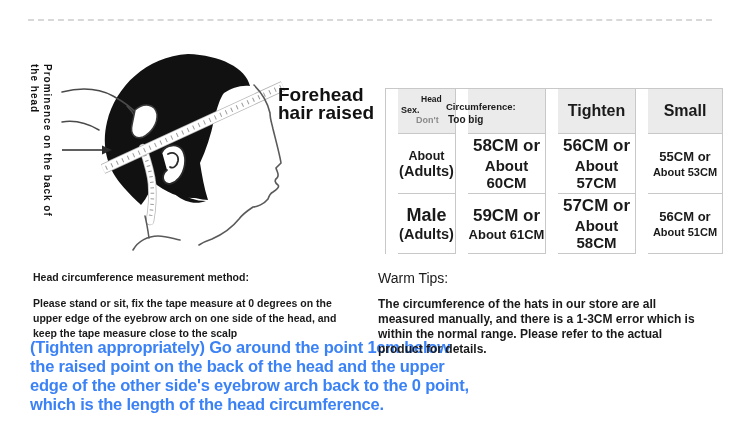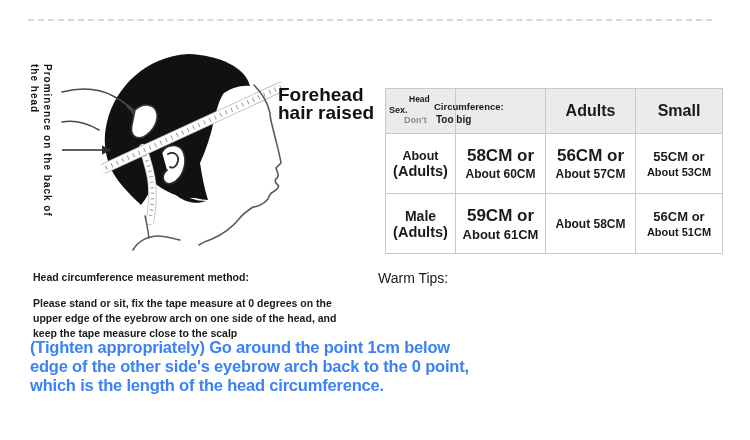--- a/index.html
+++ b/index.html
@@ -27,39 +27,39 @@
   #table-title{left:383px;top:67px;font-weight:bold;font-size:10.5px;}
   #size-table{
     left:385px;top:88px;width:337px;
     display:grid;grid-template-columns:70px 90px 90px 87px;grid-template-rows:45px 60px 60px;
     border-top:1px solid #c8c8c8;border-left:1px solid #c8c8c8;
     background:#fff;
   }
   #size-table .cell{
     border-right:1px solid #c8c8c8;border-bottom:1px solid #c8c8c8;
     display:flex;flex-direction:column;align-items:center;justify-content:center;
-    text-align:center;position:relative;overflow:visible;
+    text-align:center;position:relative;overflow:visible;margin-left:12px;
   }
   #size-table .head{background:#ebebeb;font-weight:bold;font-size:16px;}
   #corner-cell{overflow:visible;
     background:
       linear-gradient(to bottom right,
         rgba(0,0,0,0) calc(50% - 0.8px), #c2c2c2 calc(50% - 0.8px),
         #c2c2c2 calc(50% + 0.8px), rgba(0,0,0,0) calc(50% + 0.8px)) #ebebeb;
   }
   #corner-cell span{position:absolute;font-weight:bold;white-space:nowrap;z-index:2;}
   .c-head{left:23px;top:5px;font-size:8.5px;}
   .c-circ{left:48px;top:12px;font-size:9.5px;}
   .c-sex{left:3px;top:16px;font-size:9px;}
   .c-dont{left:18px;top:26px;font-size:9px;color:#8a8a8a;}
   .c-big{left:50px;top:25px;font-size:10px;}
   .sex-l1{font-weight:bold;font-size:12.5px;}
   .sex-l2{font-weight:bold;font-size:14.5px;}
   .cm-main{font-weight:bold;font-size:17px;}
-  .cm-sub{font-weight:bold;font-size:12px;margin-top:1px;}
+  .cm-sub{font-weight:bold;font-size:15px;margin-top:1px;}
   .cm-main-sm{font-weight:bold;font-size:13px;}
   .cm-sub-sm{font-weight:bold;font-size:11px;margin-top:2px;}
   
   #method-title{left:33px;top:271px;font-weight:bold;font-size:10.5px;}
   #method-intro{left:33px;top:296px;font-weight:bold;font-size:10.5px;line-height:15px;}
   #method-detail{left:30px;top:338px;font-weight:bold;font-size:16.5px;line-height:19px;letter-spacing:-0.2px;color:#3b82f6;}
   
   #tips-title{left:378px;top:270px;font-weight:normal;font-size:14px;}
   #tips-body{left:378px;top:297px;font-weight:bold;font-size:12px;line-height:15px;}
   svg{display:block;}
@@ -131,64 +131,72 @@
   <div class="abs" id="size-table">
 
     <div class="cell head" id="corner-cell">
       <span class="c-head">Head</span>
       <span class="c-circ">Circumference:</span>
       <span class="c-sex">Sex.</span>
       <span class="c-dont">Don't</span>
       <span class="c-big">Too big</span>
     </div>
     <div class="cell head"></div>
-    <div class="cell head">Adults</div>
+    <div class="cell head">Tighten</div>
     <div class="cell head">Small</div>
 
     <div class="cell">
       <div class="sex-l1">About</div>
       <div class="sex-l2">(Adults)</div>
     </div>
     <div class="cell">
       <div class="cm-main">58CM or</div>
       <div class="cm-sub">About 60CM</div>
     </div>
     <div class="cell">
       <div class="cm-main">56CM or</div>
       <div class="cm-sub">About 57CM</div>
     </div>
     <div class="cell">
       <div class="cm-main-sm">55CM or</div>
       <div class="cm-sub-sm">About 53CM</div>
     </div>
 
     <div class="cell">
-      <div class="sex-l1" style="font-size:14px">Male</div>
+      <div class="sex-l1" style="font-size:18px">Male</div>
       <div class="sex-l2">(Adults)</div>
     </div>
     <div class="cell">
       <div class="cm-main">59CM or</div>
       <div class="cm-sub" style="font-size:13px">About 61CM</div>
     </div>
     <div class="cell">
+      <div class="cm-main">57CM or</div>
       <div class="cm-sub">About 58CM</div>
     </div>
     <div class="cell">
       <div class="cm-main-sm">56CM or</div>
       <div class="cm-sub-sm">About 51CM</div>
     </div>
   </div>
 
   <div class="abs" id="method-title">Head circumference measurement method:</div>
   <div class="abs" id="method-intro">
     <div>Please stand or sit, fix the tape measure at 0 degrees on the</div>
     <div>upper edge of the eyebrow arch on one side of the head, and</div>
     <div>keep the tape measure close to the scalp</div>
   </div>
   <div class="abs" id="method-detail">
     <div>(Tighten appropriately) Go around the point 1cm below</div>
+    <div>the raised point on the back of the head and the upper</div>
     <div>edge of the other side's eyebrow arch back to the 0 point,</div>
     <div>which is the length of the head circumference.</div>
   </div>
 
   <div class="abs" id="tips-title">Warm Tips:</div>
+  <div class="abs" id="tips-body">
+    <div>The circumference of the hats in our store are all</div>
+    <div>measured manually, and there is a 1-3CM error which is</div>
+    <div>within the normal range. Please refer to the actual</div>
+    <div>product for details.</div>
+  </div>
 
 </div>
 
 </body></html>

